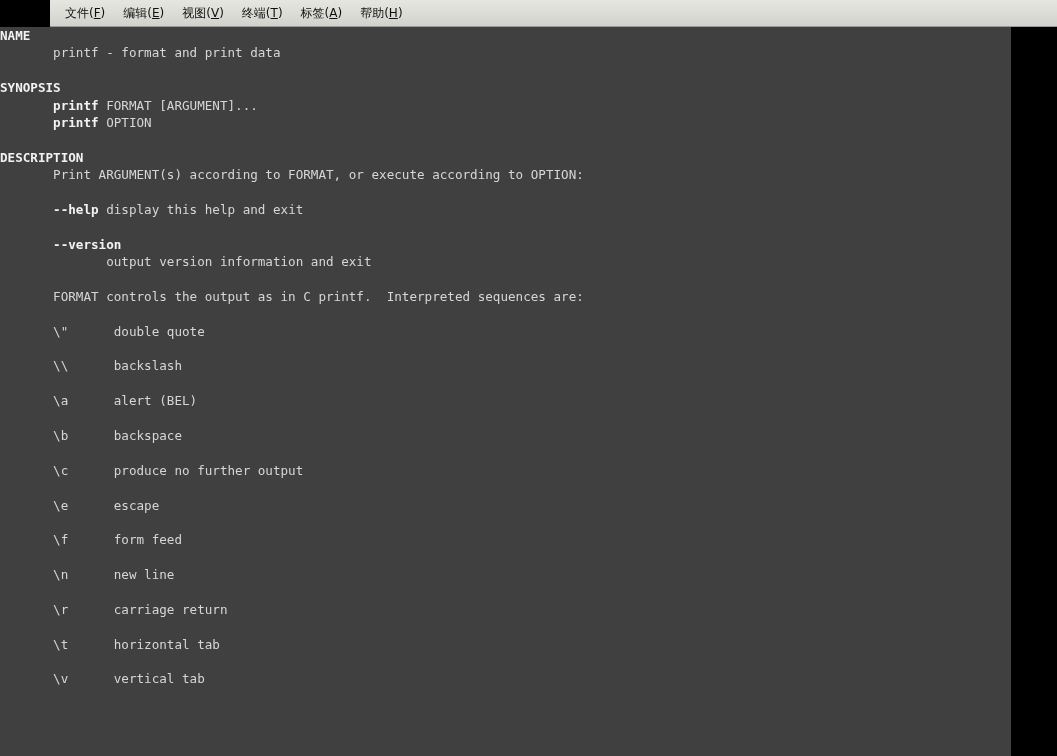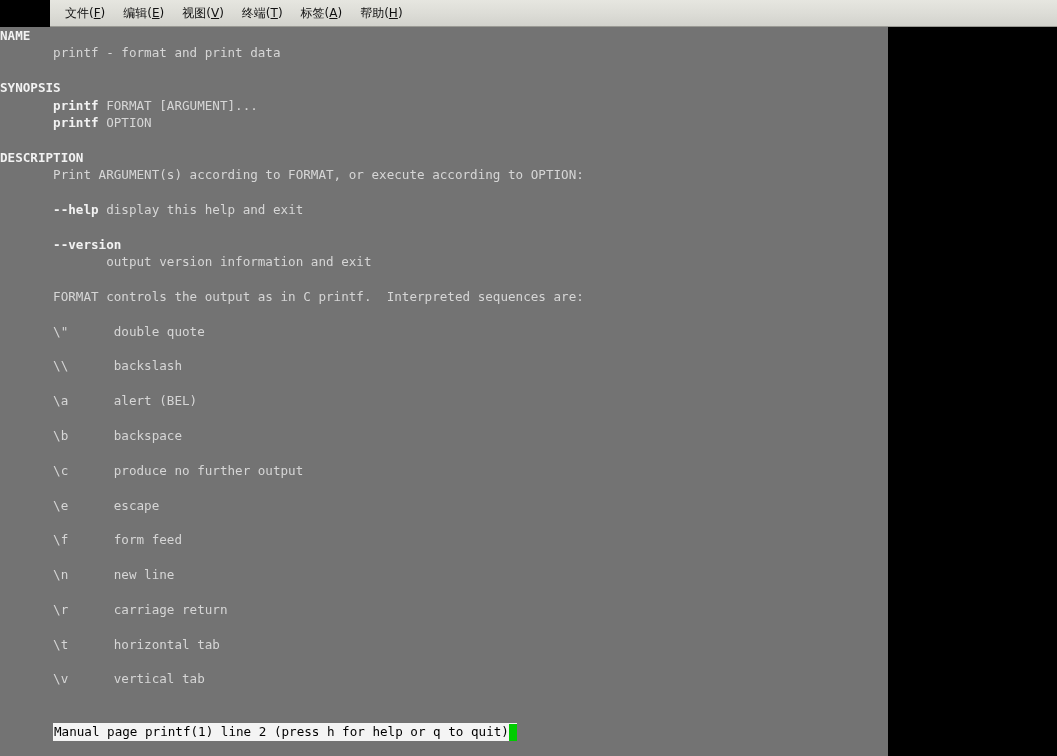--- a/index.html
+++ b/index.html
@@ -48,23 +48,23 @@
   }
   .mnemonic {
     text-decoration: underline;
   }
 
   
   .term {
     position: absolute;
     left: 0;
     top: 27px;
-    width: 888px;
+    width: 1011px;
     height: 729px;
-    background: #737373;
+    background: #404040;
     overflow: hidden;
   }
   .term-left-strip {
     position: absolute;
     left: 0;
     top: 0;
     width: 50px;
     height: 27px;
     background: #000000;
   }
@@ -182,23 +182,20 @@
     <div class="menu-item"><span>视图(</span><span class="mnemonic">V</span><span>)</span></div>
     <div class="menu-item"><span>终端(</span><span class="mnemonic">T</span><span>)</span></div>
     <div class="menu-item"><span>标签(</span><span class="mnemonic">A</span><span>)</span></div>
     <div class="menu-item"><span>帮助(</span><span class="mnemonic">H</span><span>)</span></div>
   </div>
 
   <div class="term">
     <div class="man" id="man-body"><div class="ln"><span class="b">NAME</span></div><div class="ln">       printf - format and print data</div><div class="ln">&nbsp;</div><div class="ln"><span class="b">SYNOPSIS</span></div><div class="ln">       <span class="b">printf</span> <span class="u">FORMAT</span> [<span class="u">ARGUMENT</span>]...</div><div class="ln">       <span class="b">printf</span> <span class="u">OPTION</span></div><div class="ln">&nbsp;</div><div class="ln"><span class="b">DESCRIPTION</span></div><div class="ln">       Print ARGUMENT(s) according to FORMAT, or execute according to OPTION:</div><div class="ln">&nbsp;</div><div class="ln">       <span class="b">--help</span> display this help and exit</div><div class="ln">&nbsp;</div><div class="ln">       <span class="b">--version</span></div><div class="ln">              output version information and exit</div><div class="ln">&nbsp;</div><div class="ln">       FORMAT controls the output as in C printf.  Interpreted sequences are:</div><div class="ln">&nbsp;</div><div class="ln">       \"      double quote</div><div class="ln">&nbsp;</div><div class="ln">       \\      backslash</div><div class="ln">&nbsp;</div><div class="ln">       \a      alert (BEL)</div><div class="ln">&nbsp;</div><div class="ln">       \b      backspace</div><div class="ln">&nbsp;</div><div class="ln">       \c      produce no further output</div><div class="ln">&nbsp;</div><div class="ln">       \e      escape</div><div class="ln">&nbsp;</div><div class="ln">       \f      form feed</div><div class="ln">&nbsp;</div><div class="ln">       \n      new line</div><div class="ln">&nbsp;</div><div class="ln">       \r      carriage return</div><div class="ln">&nbsp;</div><div class="ln">       \t      horizontal tab</div><div class="ln">&nbsp;</div><div class="ln">       \v      vertical tab</div></div>
   </div>
 
-  <div class="statusline">
-    <span>Manual page printf(1) line 2 (press h for help or q to quit)</span><span class="cursor-block"></span>
-  </div>
 
   <div class="scrollbar">
     <div class="sb-btn sb-up">
       <span class="tri tri-up"></span>
     </div>
     <div class="sb-trough">
       <div class="sb-thumb"></div>
     </div>
     <div class="sb-btn sb-down">
       <span class="tri tri-down"></span>

